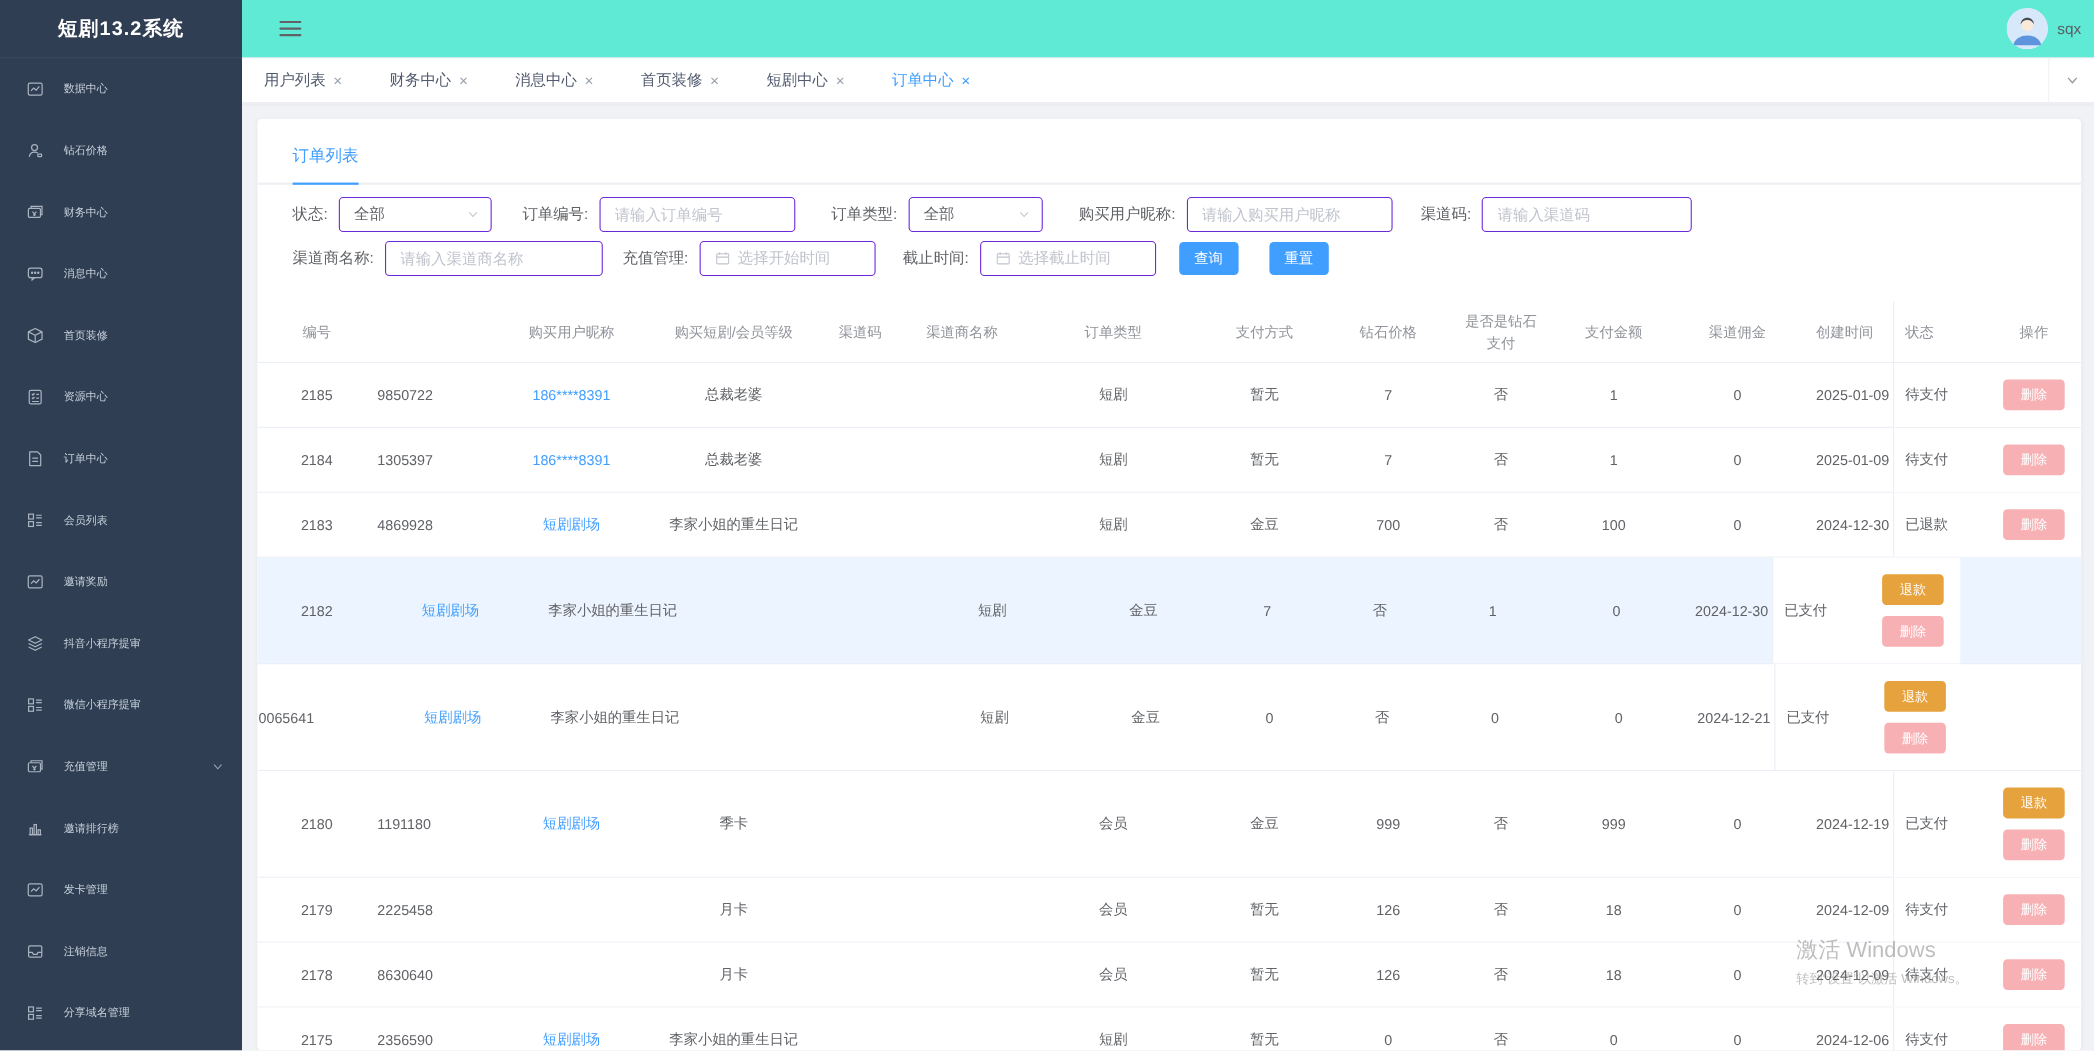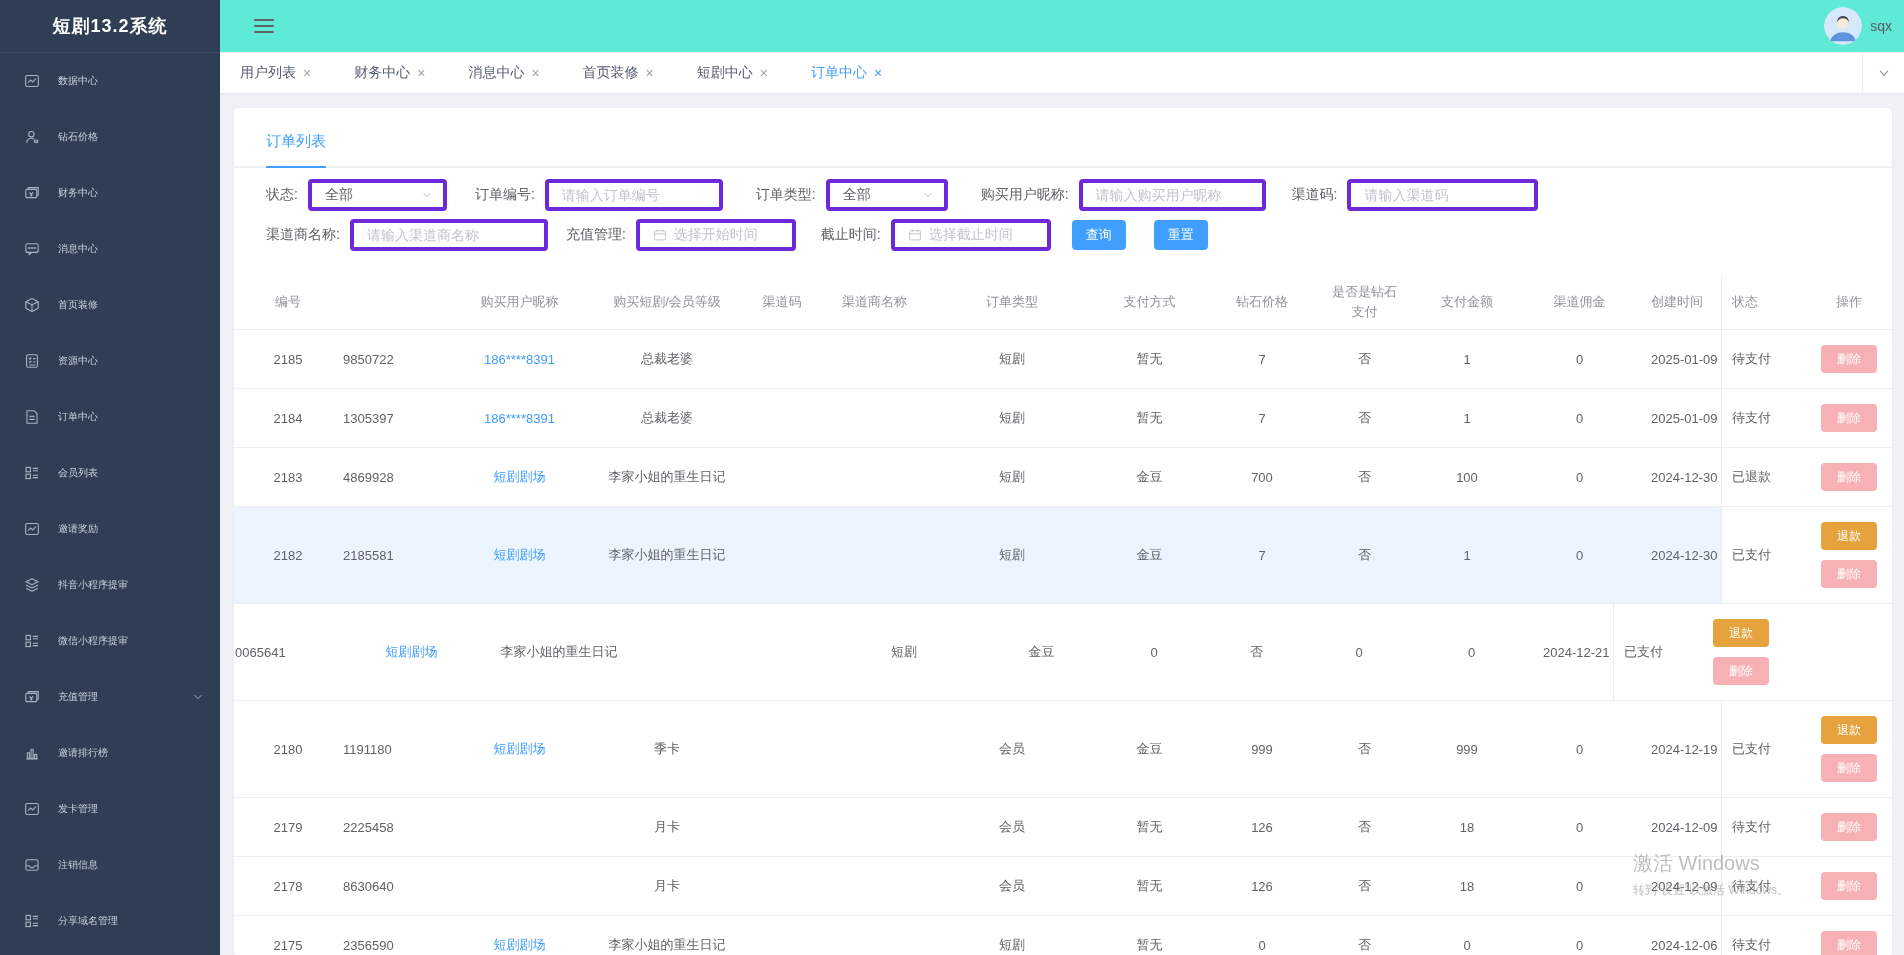--- a/index.html
+++ b/index.html
@@ -47,21 +47,21 @@
   .card-tabs { height:60px; padding:0 32px; display:flex; align-items:flex-end;
     border-bottom:2px solid #eef0f4; }
   .card-tab { font-size:15px; color:#409eff; padding-bottom:15px; margin-bottom:-2px;
     border-bottom:2px solid #409eff; cursor:pointer; }
 
   
   .filters { display:flex; align-items:center; padding-left:32px; font-size:14px; color:#606266; }
   .filters.row1 { margin-top:11px; }
   .filters.row2 { margin-top:8px; }
   .f-label { margin-right:10px; white-space:nowrap; }
-  .select, .input { height:32px; border:4px solid #6d28d9; border-radius:4px; background:#fff;
+  .select, .input { height:32px; border:1px solid #6d28d9; border-radius:4px; background:#fff;
     display:flex; align-items:center; padding:0 10px 0 13px; font-size:14px; }
   .select { color:#606266; cursor:pointer; }
   .select .sel-text { flex:1; }
   .sel-arrow { color:#c0c4cc; display:flex; }
   .input { color:#c0c4cc; gap:7px; }
   .input input { border:none; outline:none; width:100%; font-size:14px; color:#606266;
     font-family:inherit; }
   .input input::placeholder { color:#c0c4cc; }
   .cal-icon { color:#c0c4cc; display:flex; flex-shrink:0; }
   .ph { color:#c0c4cc; white-space:nowrap; }
@@ -493,21 +493,20 @@
               <div class="cell c-ctime">2024-12-30</div>
               <div class="rf">
                 <div class="cell c-status">已退款</div>
                 <div class="cell c-actions">
                   <button class="abtn delete">删除</button>
                 </div>
               </div>
             </div>
             <div class="trow tall hl">
               <div class="cell c-id">2182</div>
-              <div class="cell c-uid">2185581</div>
               <div class="cell c-nick">
                 <span class="link">短剧剧场</span>
               </div>
               <div class="cell c-level">李家小姐的重生日记</div>
               <div class="cell c-qcode"></div>
               <div class="cell c-qname"></div>
               <div class="cell c-otype">短剧</div>
               <div class="cell c-pay">金豆</div>
               <div class="cell c-price">7</div>
               <div class="cell c-isd">否</div>

